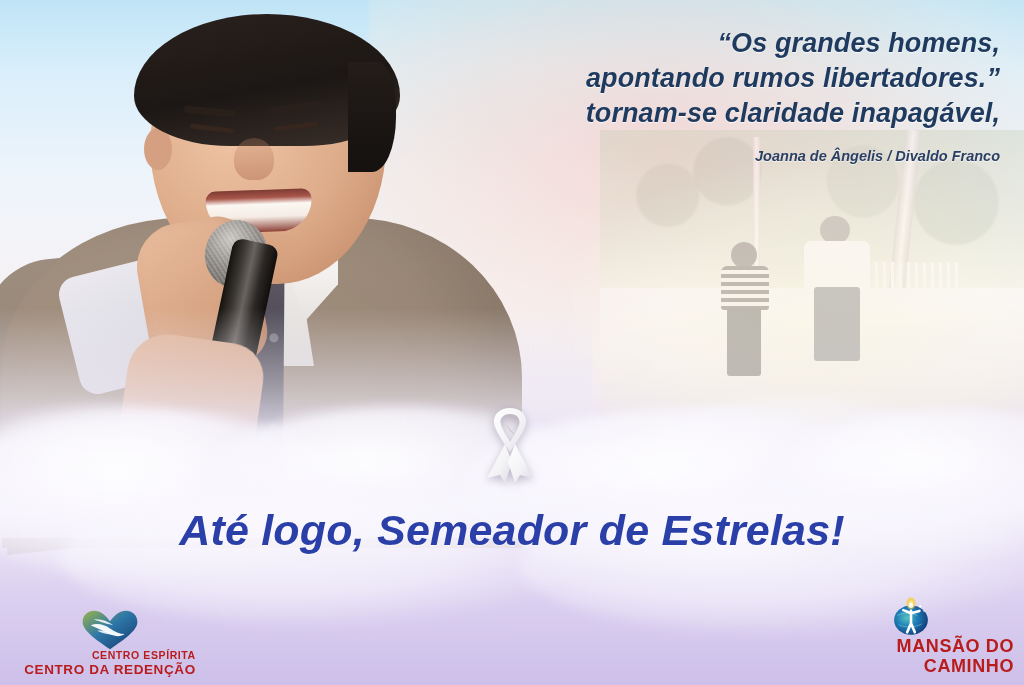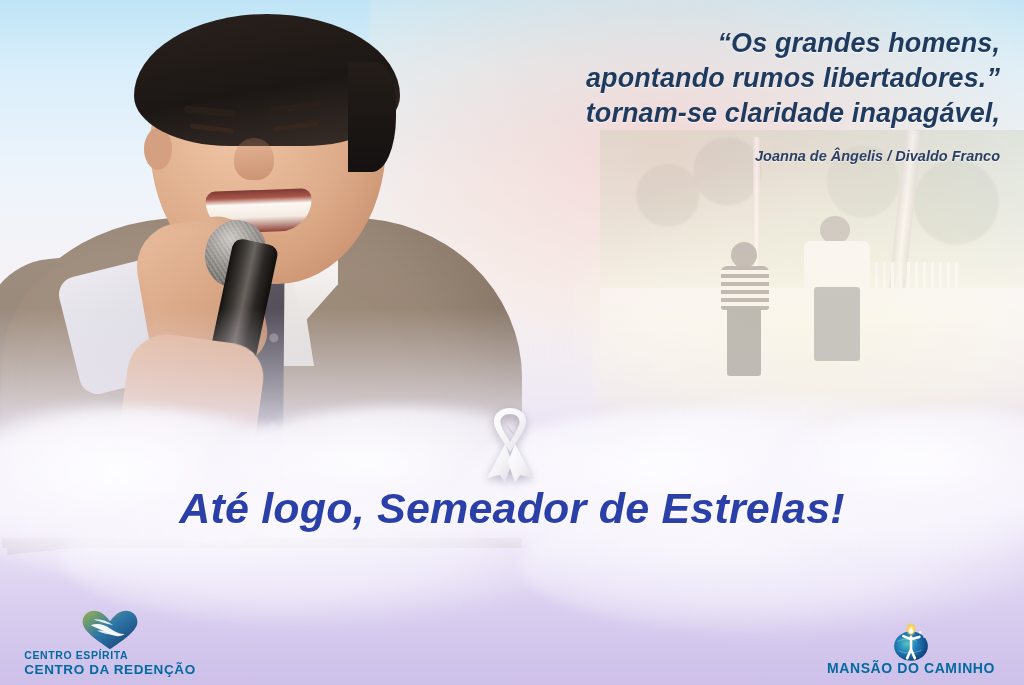--- a/index.html
+++ b/index.html
@@ -326,21 +326,21 @@
 
   
   .ribbon{
     position:absolute; left:479px; top:404px;
     width:62px; height:80px;
     filter:drop-shadow(0 3px 4px rgba(120,110,140,.45));
   }
 
   
   .headline{
-    position:absolute; left:0; right:0; top:486px;
+    position:absolute; left:0; right:0; top:508px;
     text-align:center;
     font-style:italic; font-weight:bold;
     line-height:1.06;
   }
   .hl1{
     display:block; font-size:43px; color:#2B3FA8;
     text-shadow:0 1px 2px rgba(255,255,255,.6);
     letter-spacing:.2px;
   }
   .hl2{
@@ -356,26 +356,26 @@
 
   
   .logo{
     position:absolute; bottom:8px;
     display:flex; flex-direction:column; align-items:center;
   }
   .logo-left{ left:12px; width:196px; }
   .logo-right{ right:10px; width:206px; }
   .logo-mark{ height:40px; display:flex; align-items:center; justify-content:center; }
   .logo-text{
-    text-align:left; color:#0369a1; font-weight:bold;
+    text-align:right; color:#b91c1c; font-weight:bold;
     line-height:1.14; letter-spacing:.6px;
   }
   .logo-text .l1{ display:block; font-size:10.5px; }
   .logo-text .l2{ display:block; font-size:13.5px; }
-  .logo-right .logo-text .l2{ font-size:14px; }
+  .logo-right .logo-text .l2{ font-size:18px; }
 </style>
 </head>
 <body>
 
 <div id="poster">
 
   <div class="bg-sky"></div>
   <div class="bg-warm"></div>
   <div class="bg-cream"></div>
 

